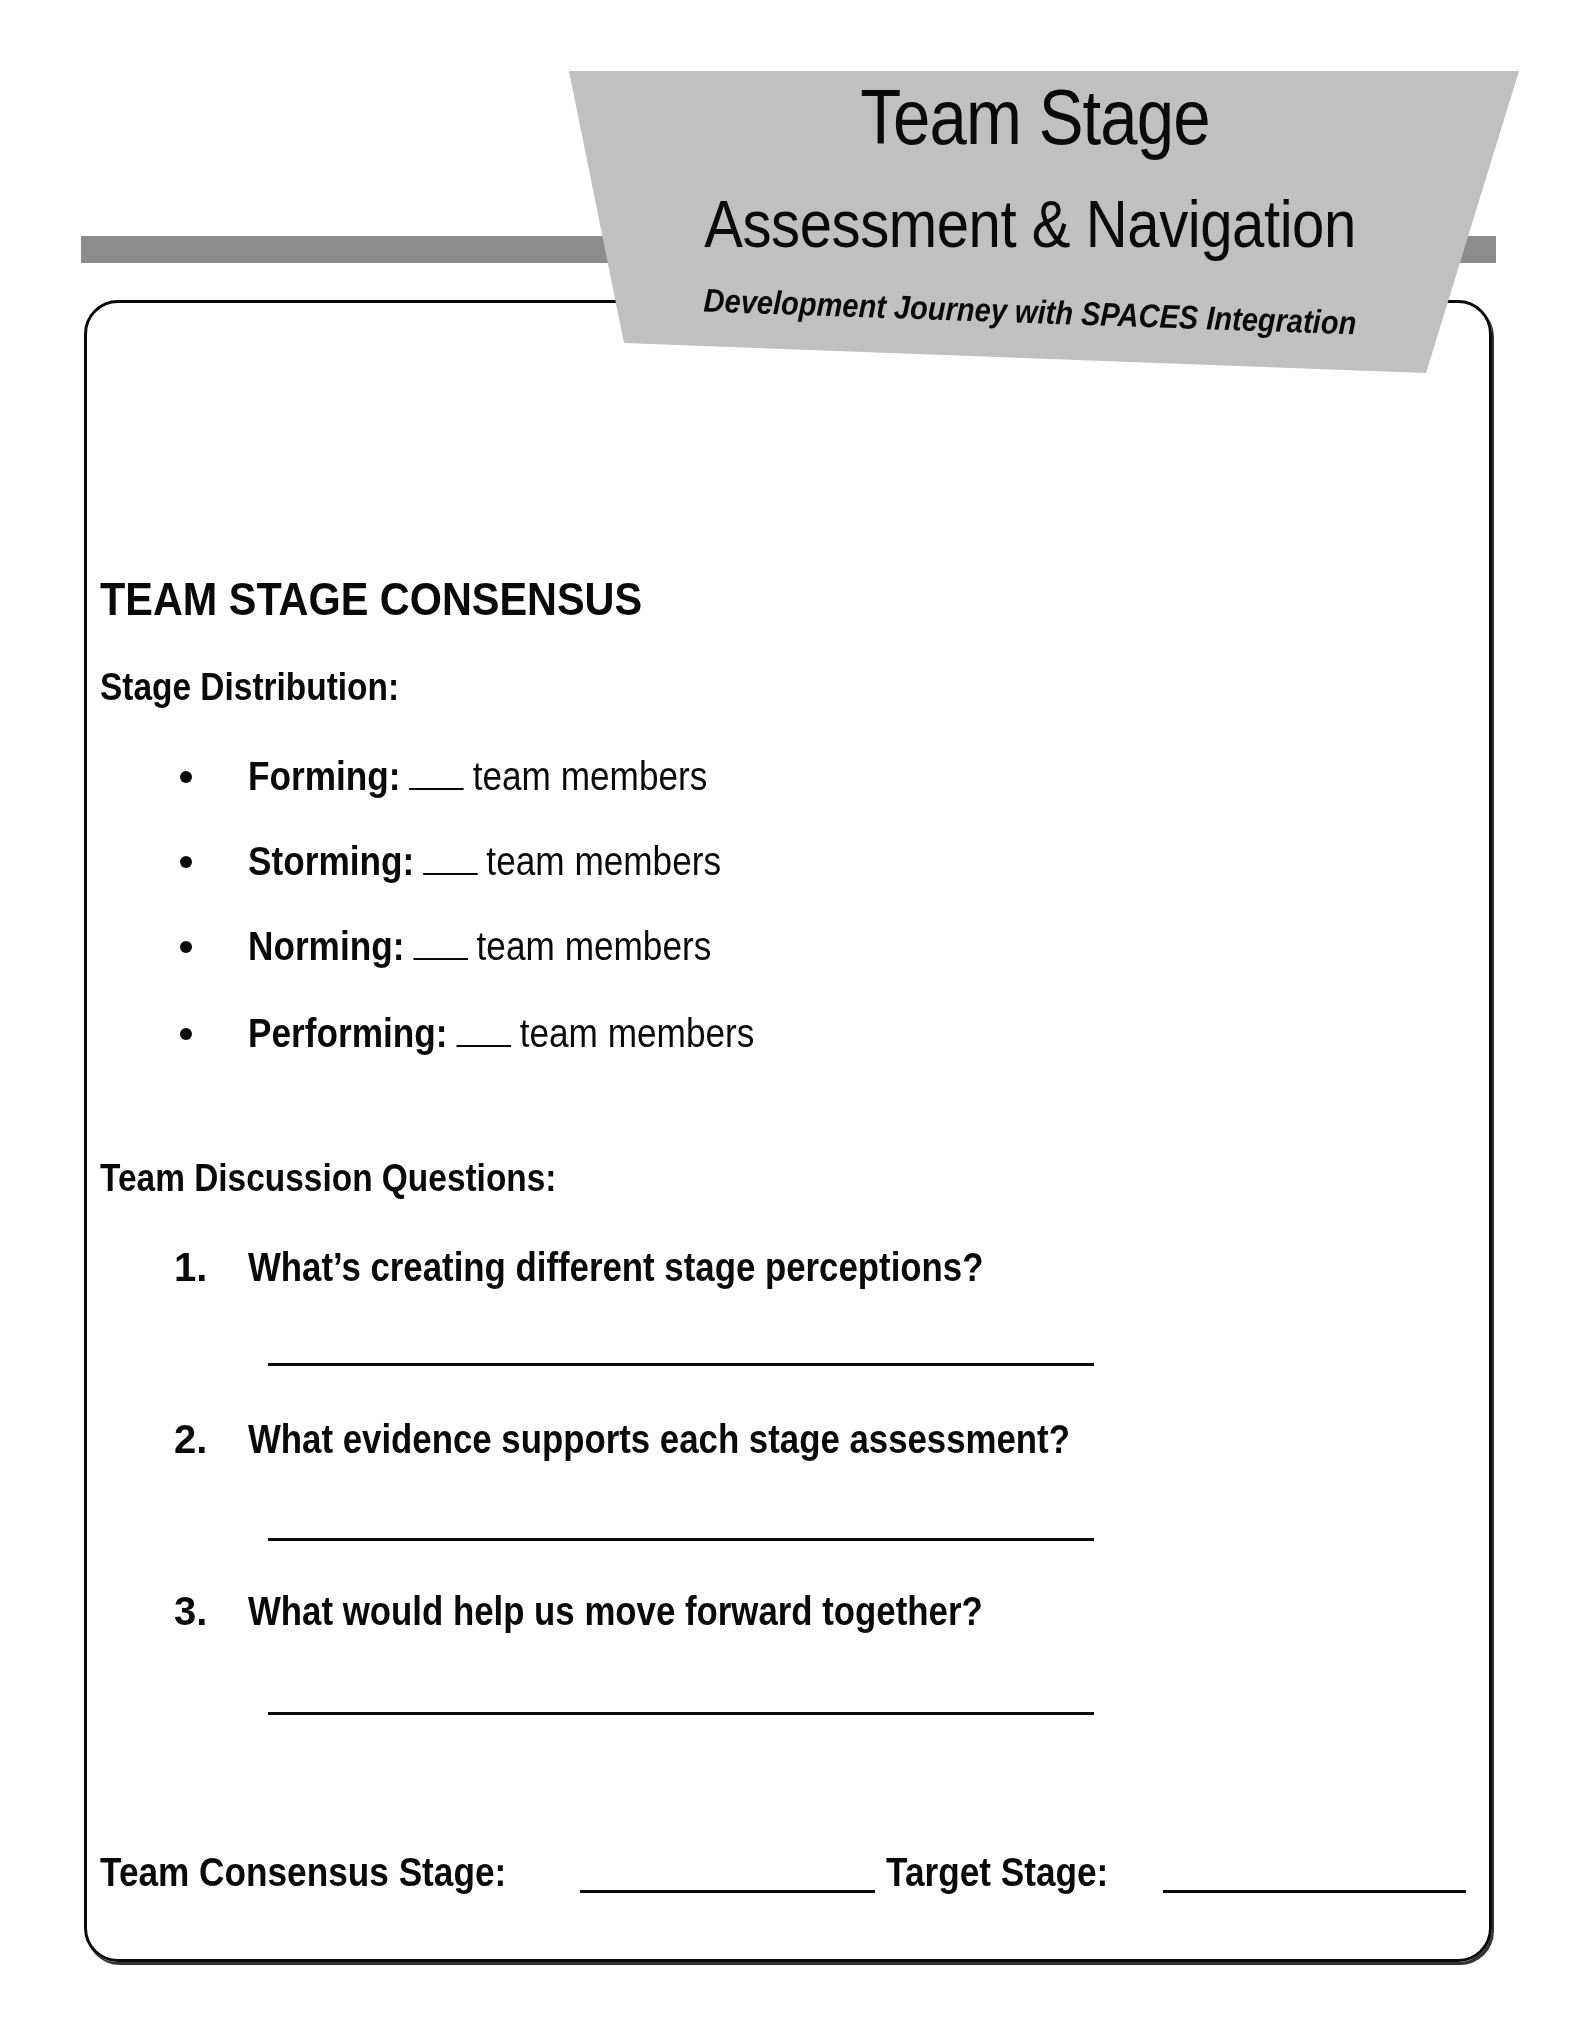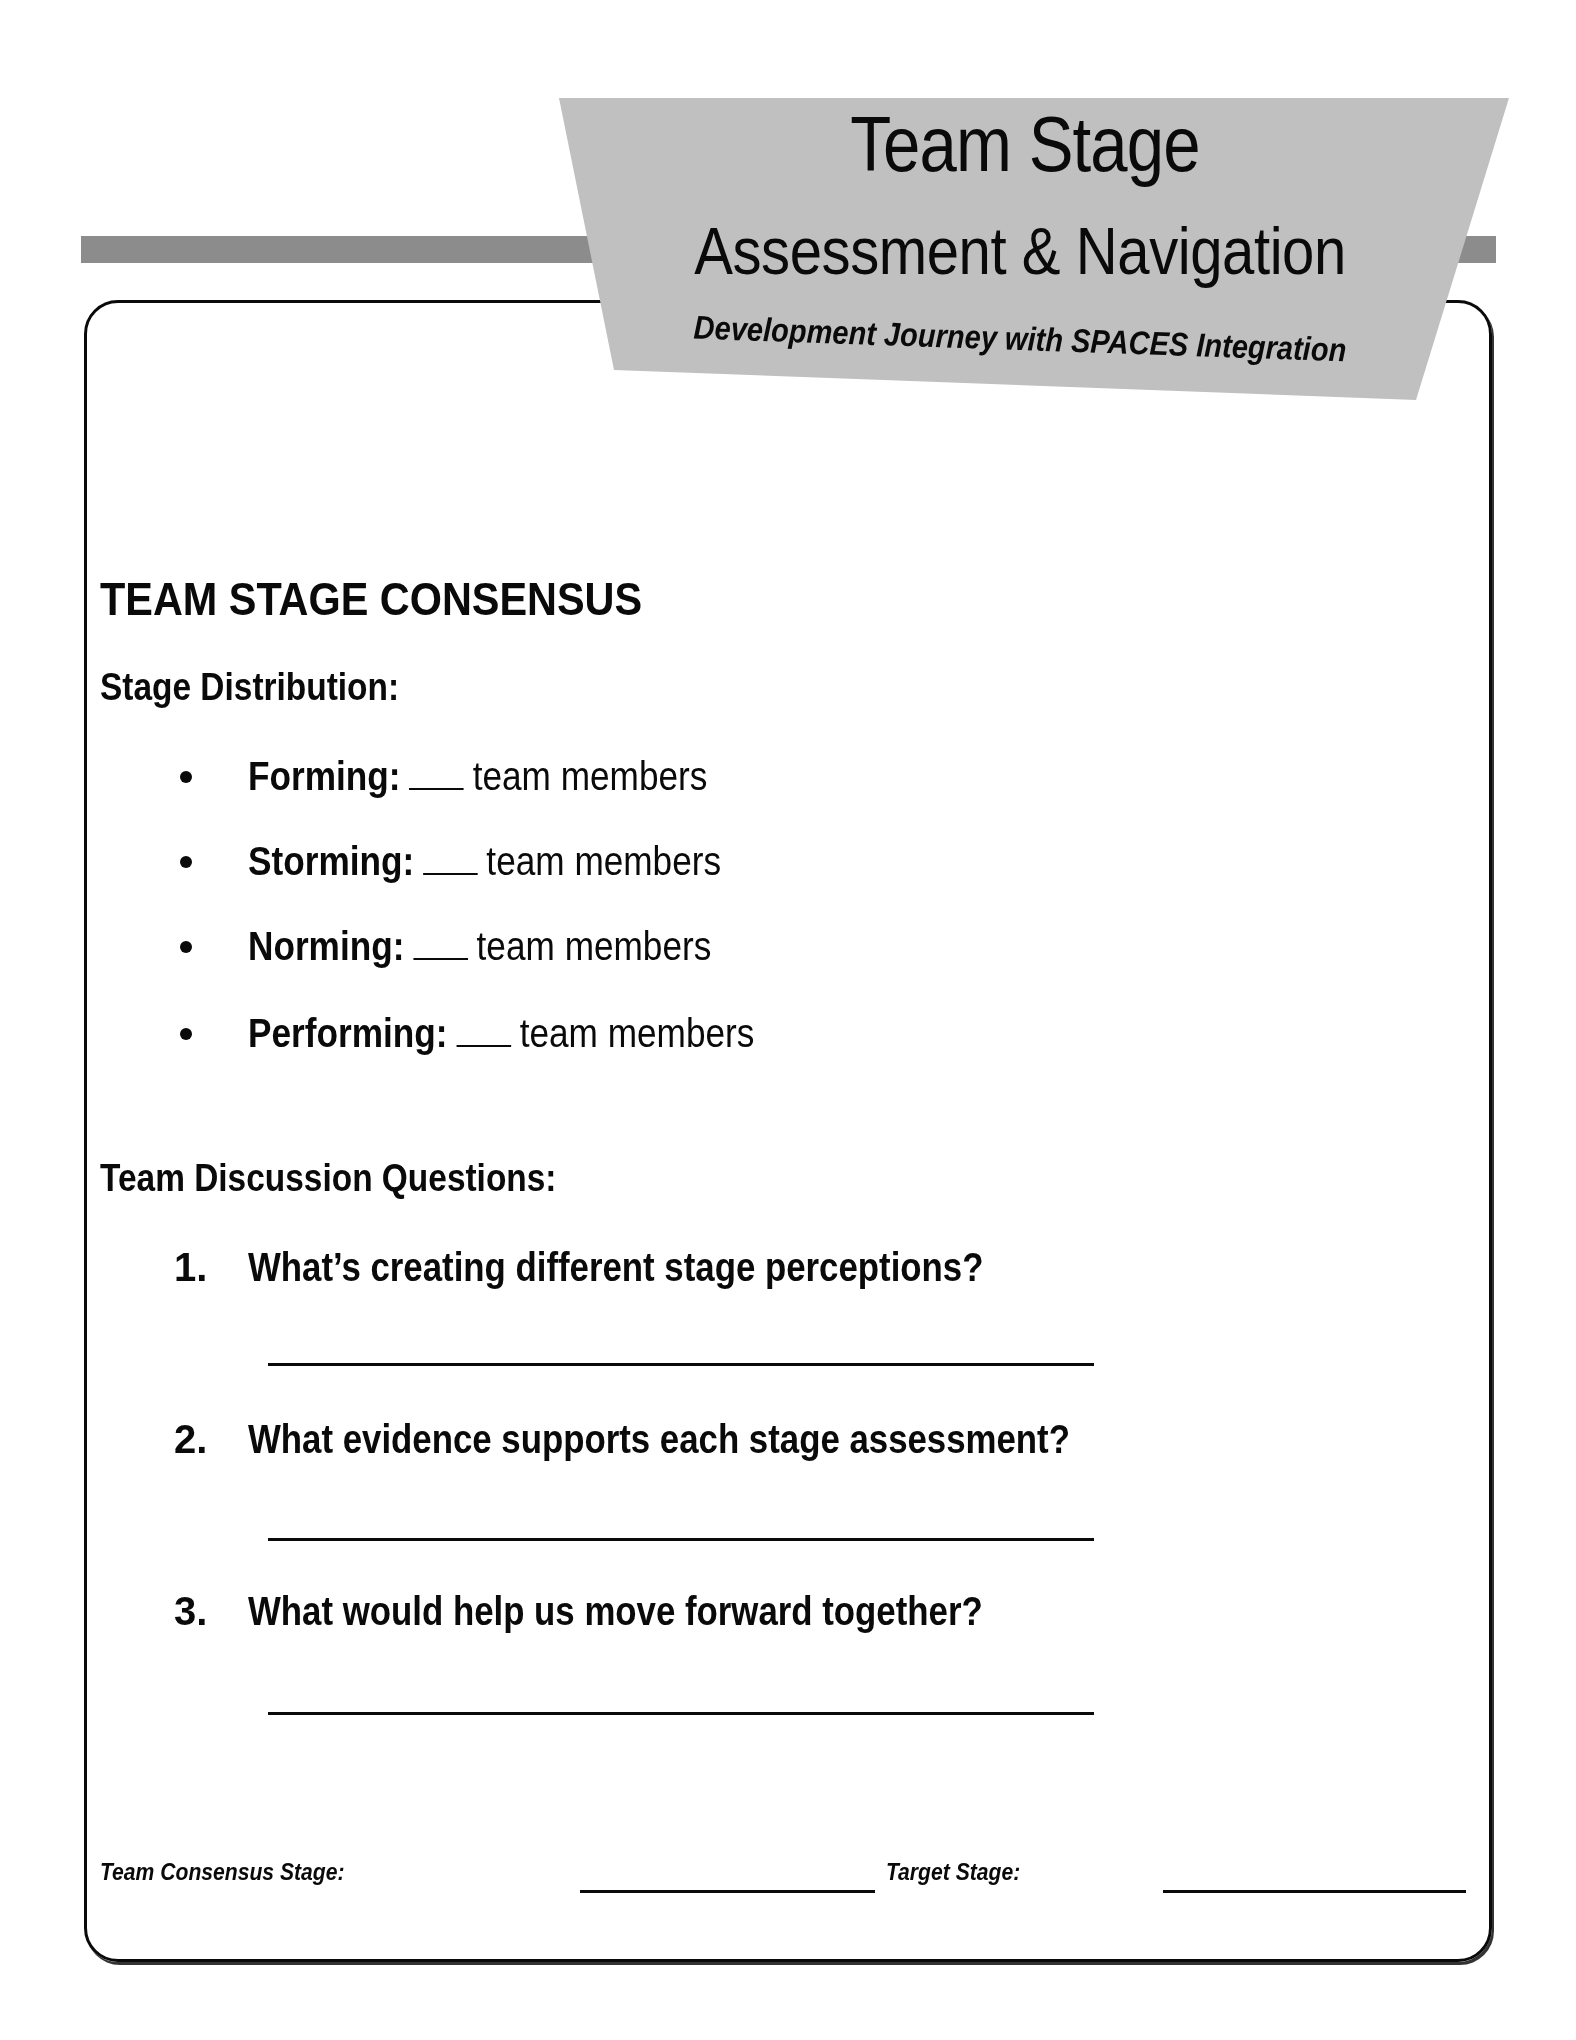--- a/index.html
+++ b/index.html
@@ -2,21 +2,21 @@
 <html><head>
 <meta charset="utf-8">
 <style>
   html, body { margin: 0; padding: 0; background: #ffffff; }
   body { width: 1576px; height: 2040px; position: relative; overflow: hidden;
          font-family: "Liberation Sans", "DejaVu Sans", sans-serif; color: #0a0a0a; }
   .gray-bar { position: absolute; left: 81px; top: 236px; width: 1415px; height: 27px; background: #8c8c8c; }
   .frame { position: absolute; left: 84px; top: 300px; width: 1408px; height: 1662px;
            border: 3px solid #0a0a0a; border-radius: 34px; box-sizing: border-box;
            box-shadow: 2px 3px 0 #333; background: transparent; }
-  .banner { position: absolute; left: 0; top: 0; width: 1256px; height: 400px; margin-top: 27px; }
+  .banner { position: absolute; left: 10px; top: 0; width: 1256px; height: 400px; }
   .banner svg { position: absolute; left: 0; top: 0; }
   .title-1 { position: absolute; left: 600px; width: 850px; top: 72px; text-align: center;
              font-size: 78px; line-height: 90px; letter-spacing: -1px; transform: scaleX(0.86); }
   .title-2 { position: absolute; left: 560px; width: 920px; top: 186px; text-align: center;
              font-size: 66px; line-height: 76px; letter-spacing: -0.5px; transform: scaleX(0.88); }
   .subtitle { position: absolute; left: 640px; width: 760px; top: 292px; text-align: center;
               font-size: 33px; font-weight: bold; font-style: italic; line-height: 40px;
               transform: rotate(2deg) scaleX(0.88); transform-origin: center; }
   .content { position: absolute; left: 100px; top: 0; width: 1380px; }
   .heading { position: absolute; left: 0; top: 572px; font-size: 46px; font-weight: bold;
@@ -27,21 +27,21 @@
   .bullet-dot { position: absolute; left: 80px; top: 20px; width: 12px; height: 12px; border-radius: 50%; background: #0a0a0a; }
   .bullet-text { position: absolute; left: 148px; top: 0; line-height: 50px;
                  transform: scaleX(0.88); transform-origin: left center; }
   .bullet-text b { font-weight: bold; }
   .blank-short { display: inline-block; width: 62px; border-bottom: 2px solid #0a0a0a; margin: 0 10px 0 10px; height: 34px; vertical-align: baseline; }
   .q-row { position: absolute; left: 0; height: 50px; font-size: 40px; font-weight: bold; white-space: nowrap; }
   .q-num { position: absolute; left: 74px; top: 0; line-height: 50px; }
   .q-text { position: absolute; left: 148px; top: 0; line-height: 50px;
             transform: scaleX(0.87); transform-origin: left center; }
   .answer-line { position: absolute; left: 168px; width: 826px; height: 0; border-top: 3px solid #0a0a0a; }
-  .footer-row { position: absolute; left: 0; top: 1846px; height: 52px; width: 1380px; font-size: 24px; font-weight: bold; white-space: nowrap; font-style: italic; }
+  .footer-row { position: absolute; left: 0; top: 1846px; height: 52px; width: 1380px; font-size: 40px; font-weight: bold; white-space: nowrap; }
   .footer-label { position: absolute; top: 0; line-height: 52px; transform: scaleX(0.88); transform-origin: left center; }
   .footer-blank { position: absolute; top: 44px; height: 0; border-top: 3px solid #0a0a0a; }
 </style>
 </head>
 <body>
 
 <div class="gray-bar"></div>
 
 <div class="frame"></div>
 

